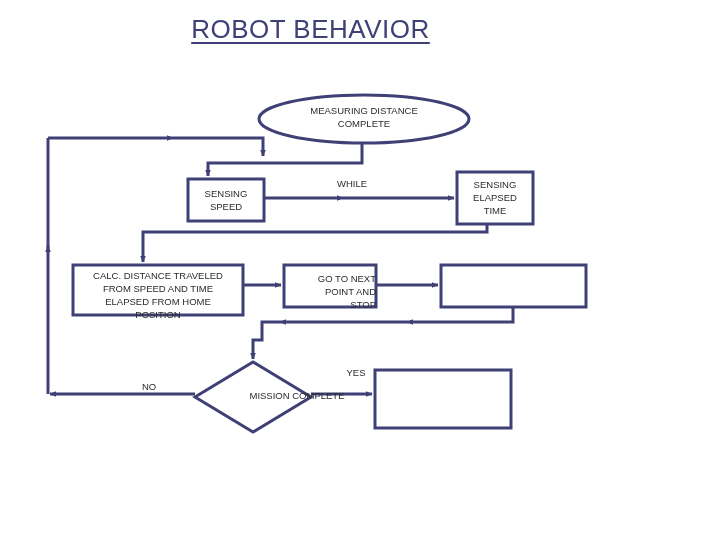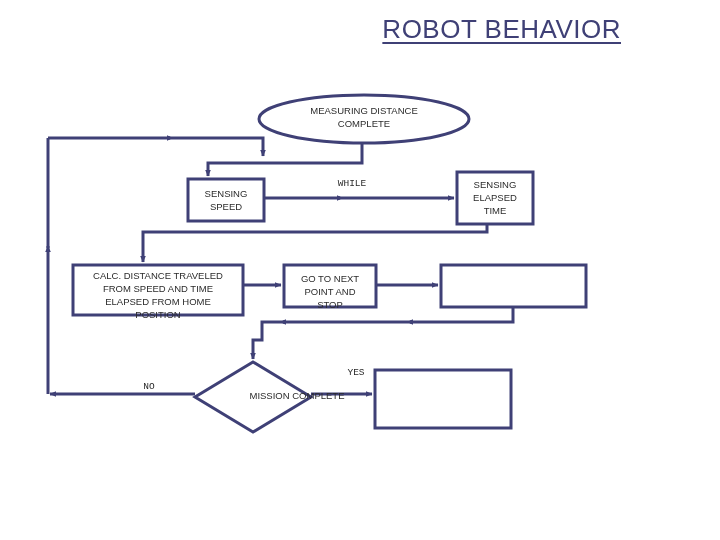--- a/index.html
+++ b/index.html
@@ -20,42 +20,42 @@
     left: 0;
     top: 0;
     width: 720px;
     height: 540px;
   }
   #title {
     position: absolute;
     left: 0;
     top: 14px;
     width: 621px;
-    text-align: right;
+    text-align: center;
     font-family: "Liberation Sans", sans-serif;
     font-size: 26px;
     letter-spacing: 0.5px;
     color: #3f4076;
     text-decoration: underline;
     text-underline-offset: 4px;
   }
   .node-label {
     position: absolute;
     color: #2b2b2b;
     font-family: "Liberation Sans", sans-serif;
     font-size: 9.5px;
     line-height: 13px;
     text-align: center;
     white-space: pre-line;
     pointer-events: none;
   }
   .edge-label {
     position: absolute;
     color: #2b2b2b;
-    font-family: Liberation Mono, monospace;
+    font-family: Liberation Sans, sans-serif;
     font-size: 9.5px;
     line-height: 12px;
     text-align: center;
     white-space: pre-line;
   }
   .diamond-label {
     position: absolute;
     color: #2b2b2b;
     font-family: "Liberation Sans", sans-serif;
     font-size: 9.5px;
@@ -133,21 +133,21 @@
 
   <div class="node-label" style="left:457px; top:178px; width:76px;">SENSING
 ELAPSED
 TIME</div>
 
   <div class="node-label" style="left:73px; top:269px; width:170px;">CALC. DISTANCE TRAVELED
 FROM SPEED AND TIME
 ELAPSED FROM HOME
 POSITION</div>
 
-  <div class="node-label" style="left:284px; top:272px; width:92px;">GO TO NEXT
+  <div class="node-label" style="left:284px; top:272px; width:92px;text-align:right;">GO TO NEXT
 POINT AND
 STOP</div>
 
 
   <div class="diamond-label" style="left:195px; top:389px; width:116px;padding-left:44px;">MISSION
 
 COMPLETE</div>
 
 
   <div class="edge-label" style="left:322px; top:178px; width:60px;">WHILE</div>

